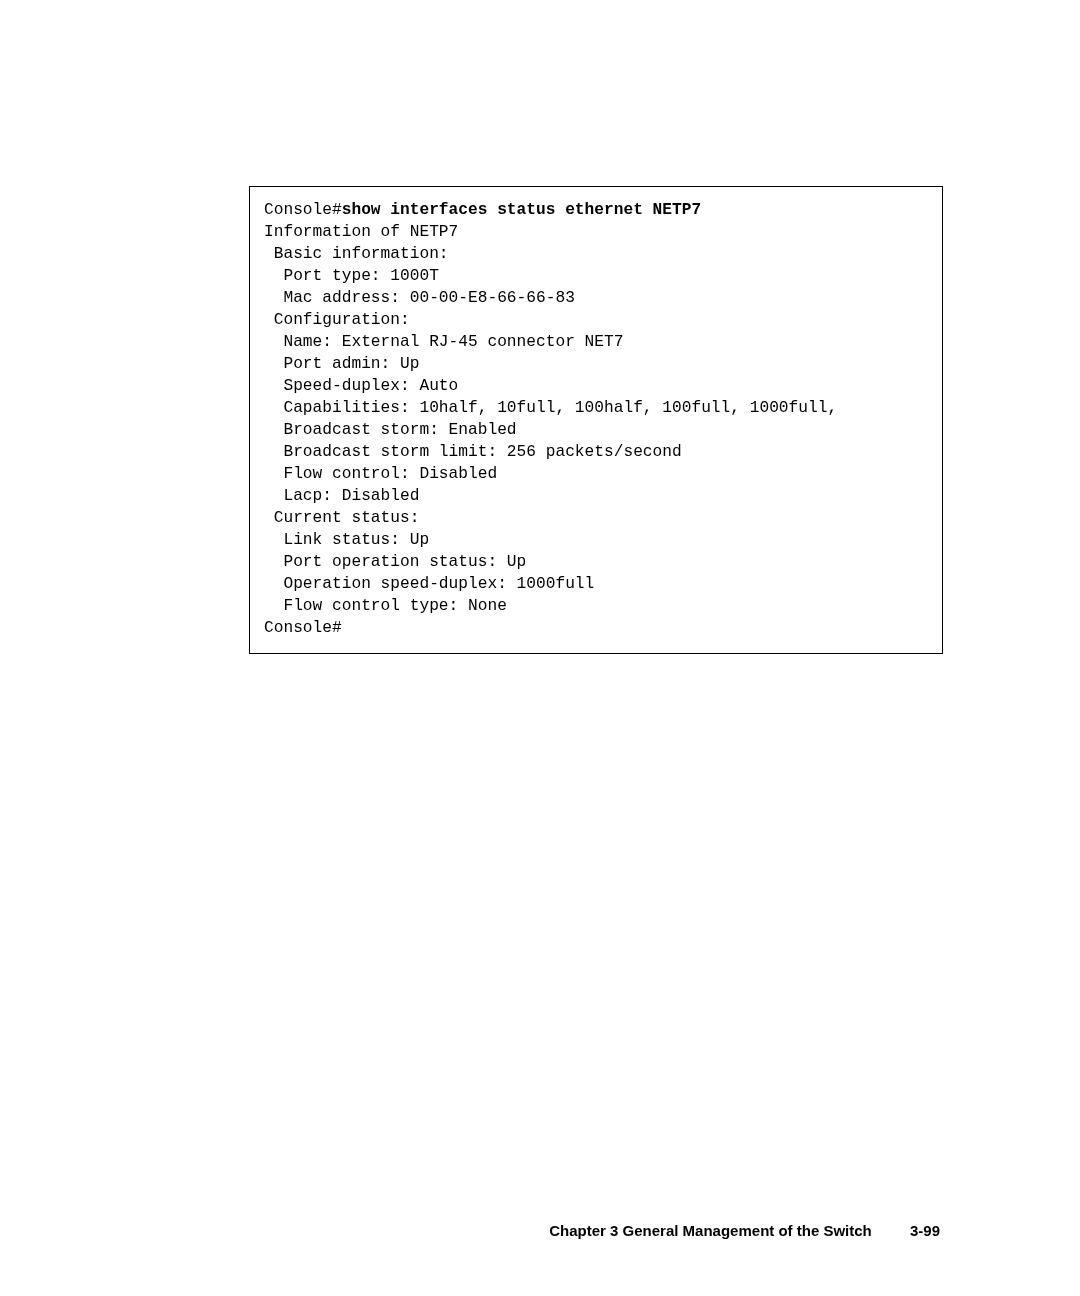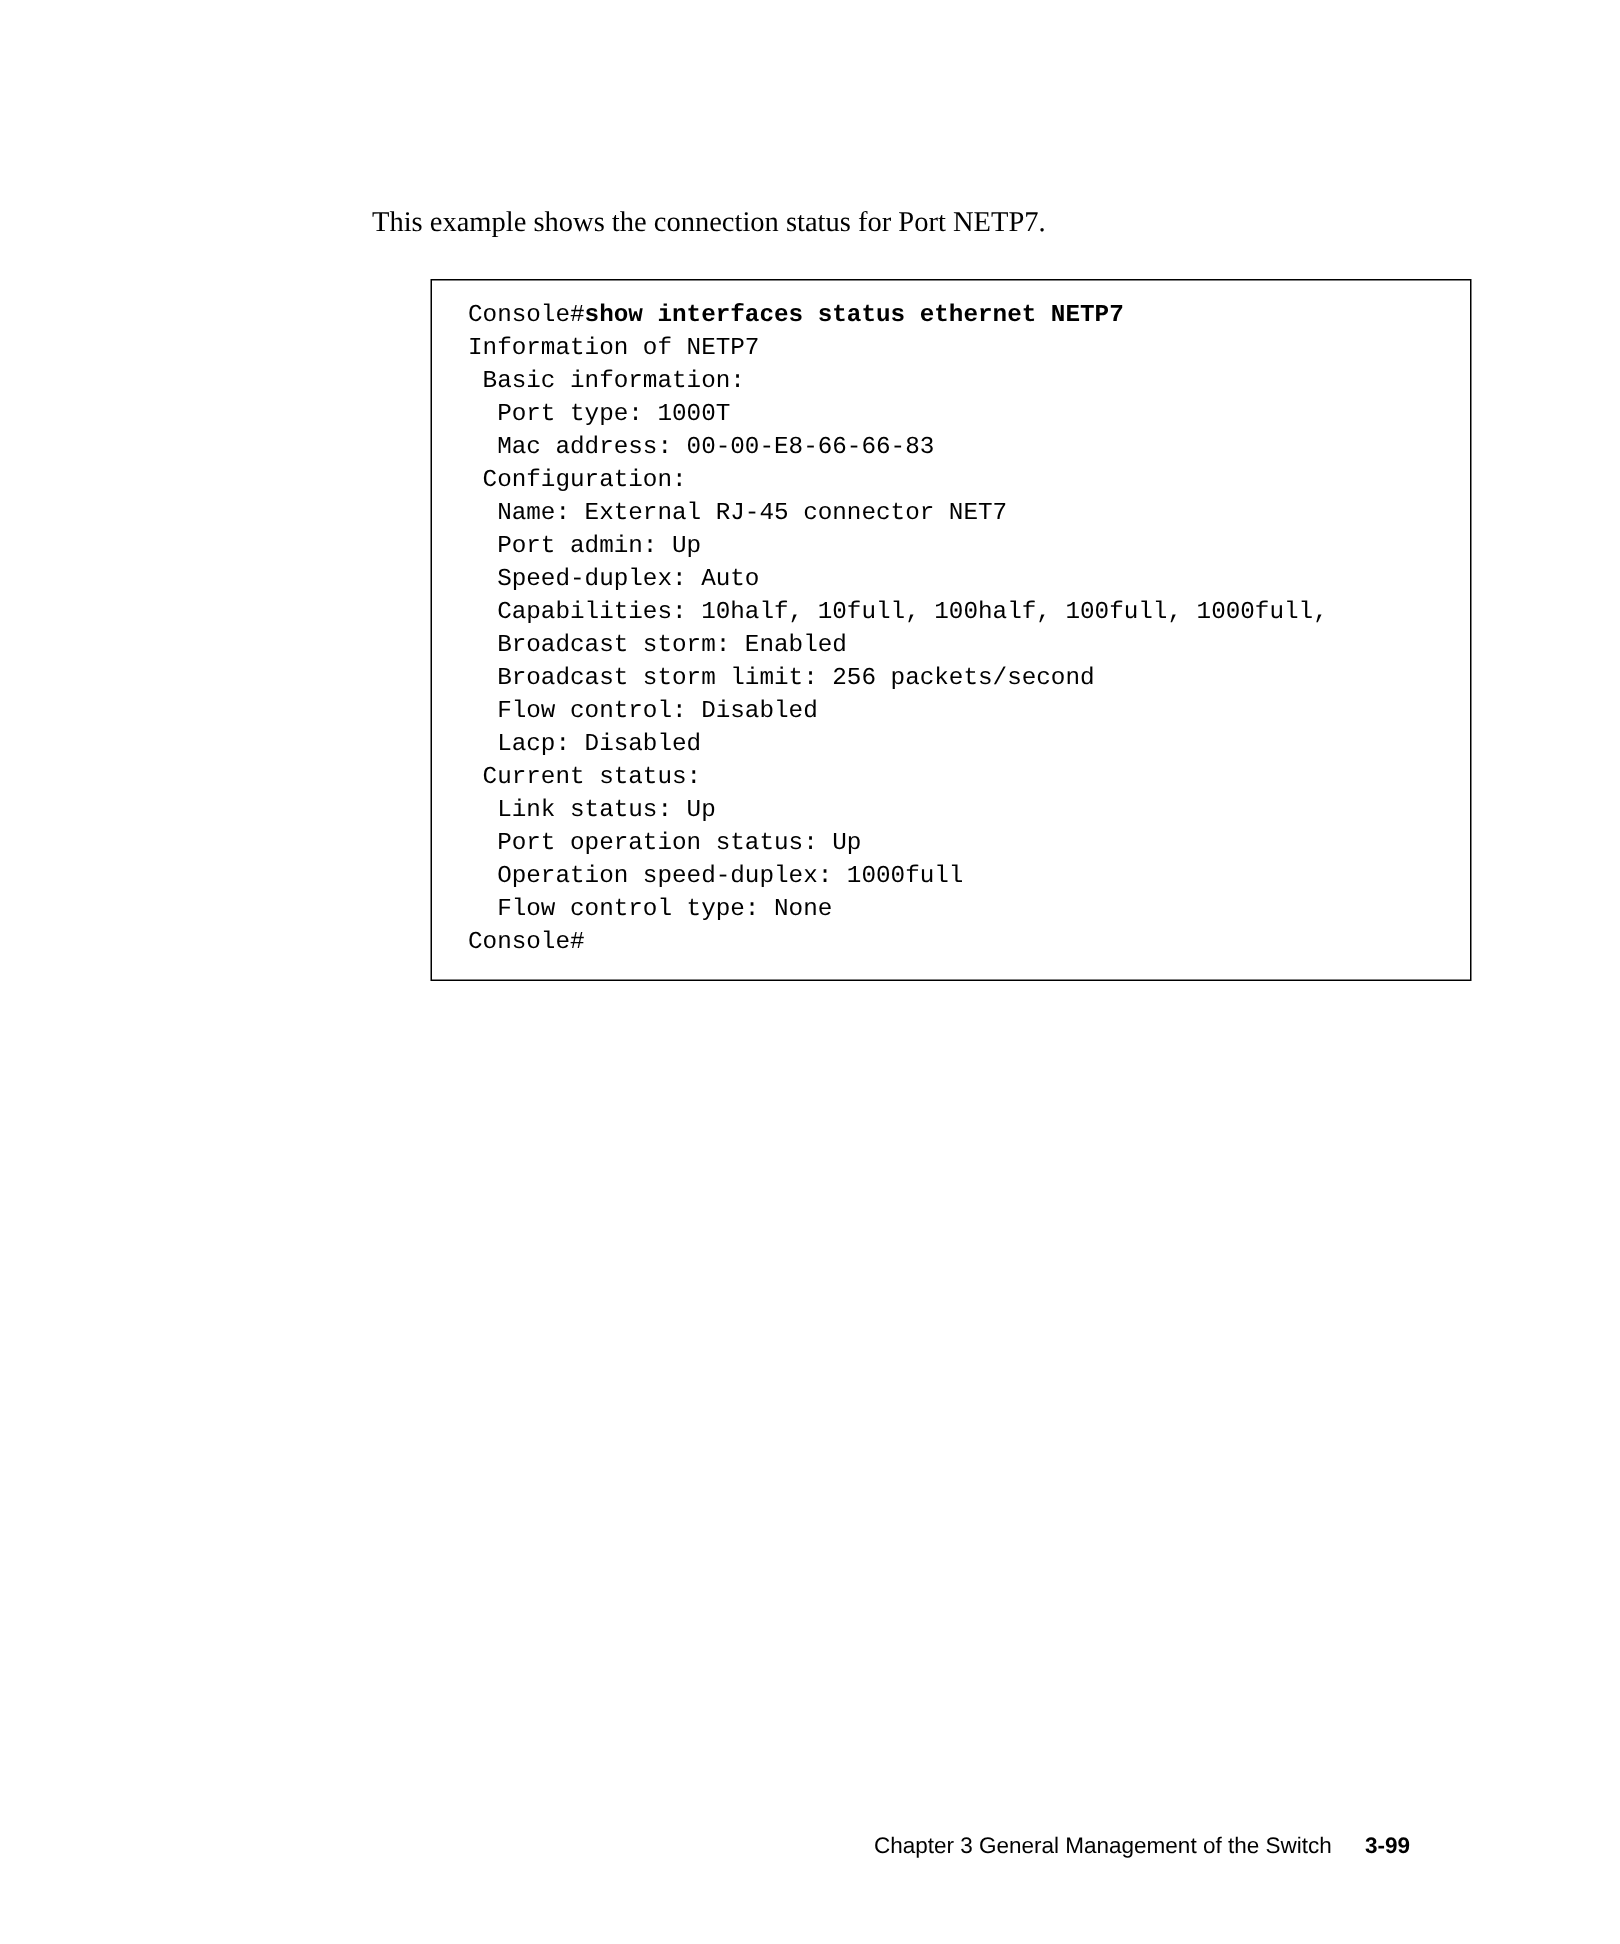--- a/index.html
+++ b/index.html
@@ -33,52 +33,51 @@
     font-size: 19px;
     font-family: Georgia, 'Times New Roman', serif;
   }
   .codebox {
     position: absolute;
     left: 249px;
     top: 186px;
     width: 694px;
     border: 1px solid #000;
     box-sizing: border-box;
-    padding: 12px 10px 14px 24px;
+    padding: 12px 10px 14px 14px;
     font-family: "Courier New", Courier, monospace;
     font-size: 16.2px;
     line-height: 22px;
     white-space: pre;
-    margin-left: 38px;
   }
   .codebox .bold {
     font-weight: bold;
   }
   .footer {
     position: absolute;
     bottom: 57px;
     right: 140px;
     font-family: Arial, Helvetica, sans-serif;
     font-size: 15px;
   }
   .footer .chap {
-    margin-right: 18px;
+    margin-right: 34px;
+    font-weight: bold;
   }
   .footer .pn {
     font-weight: bold;
     text-align: right;
   }
 </style>
 </head>
 <body>
 
 <div class="page">
 
 
-  <div class="intro">This example shows the connection status for Port NETP7.</div>
 
   <div class="codebox"><span>Console#</span><span class="bold">show interfaces status ethernet NETP7</span>
 <span>Information of NETP7</span>
 <span> Basic information:</span>
 <span>  Port type: 1000T</span>
 <span>  Mac address: 00-00-E8-66-66-83</span>
 <span> Configuration:</span>
 <span>  Name: External RJ-45 connector NET7</span>
 <span>  Port admin: Up</span>
 <span>  Speed-duplex: Auto</span>

